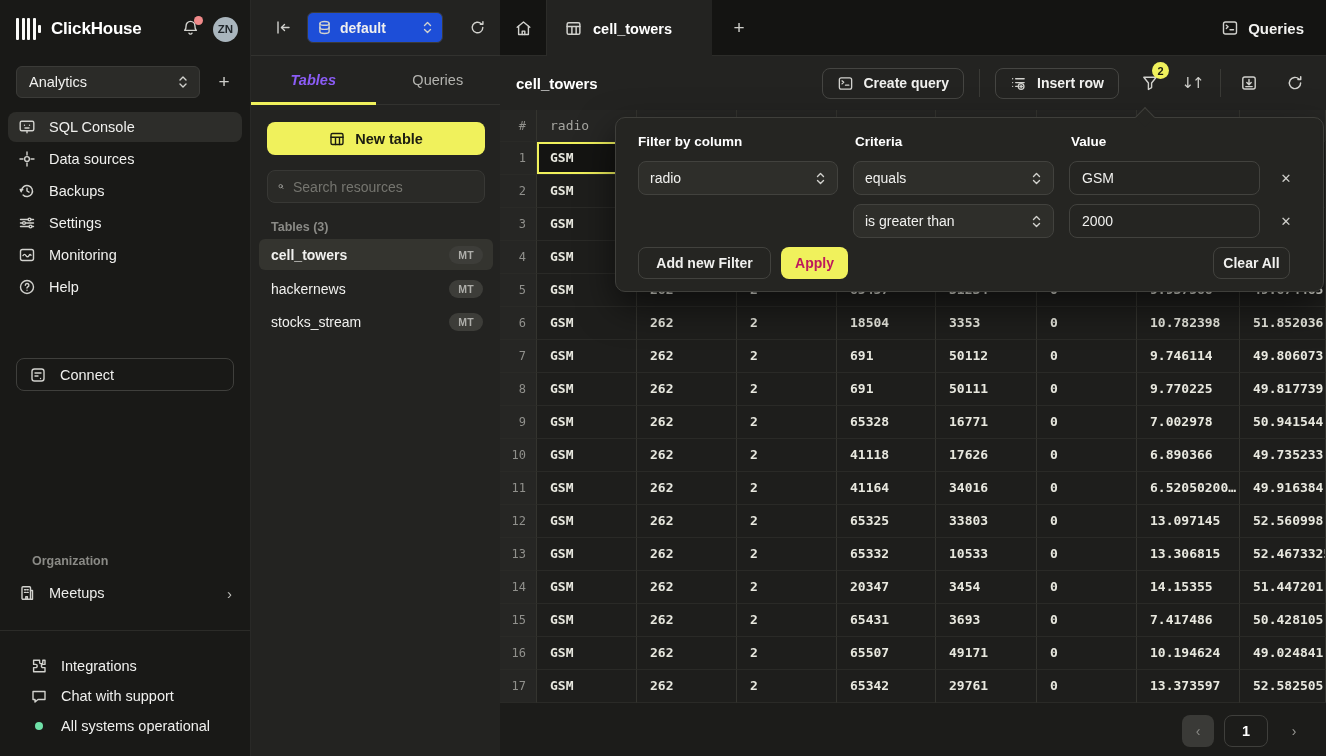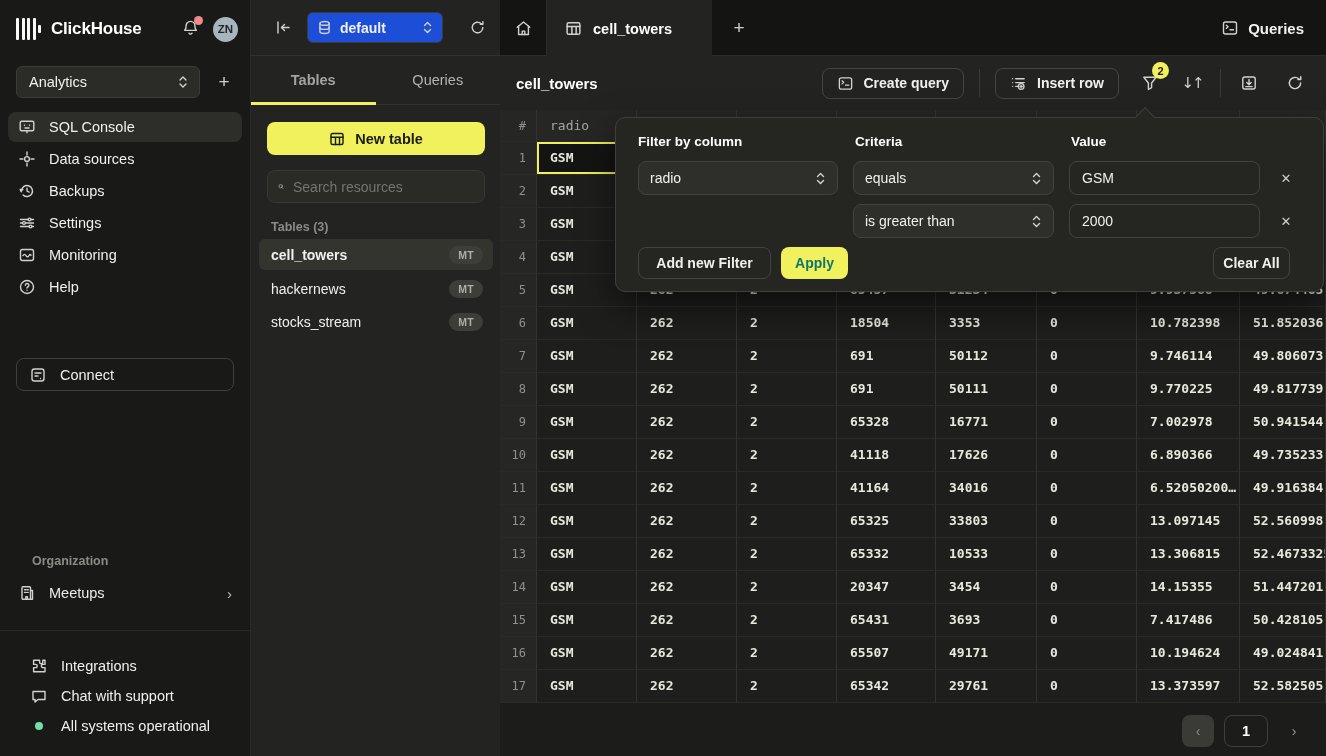--- a/index.html
+++ b/index.html
@@ -49,21 +49,21 @@
   .exp-top { position:absolute; left:0; right:0; top:0; height:56px; border-bottom:1px solid #32322f;
              display:flex; align-items:center; padding:0 14px 0 24px; }
   .db-select { margin-left:15px; width:136px; height:31px; background:#1d4ed8; border:1px solid #3b3b38; border-radius:6px;
                display:flex; align-items:center; gap:8px; padding:0 9px; cursor:pointer; }
   .db-select .lbl { font-size:14px; font-weight:600; color:#f0f0ee; }
   .db-select svg.cv { margin-left:auto; }
   .exp-refresh { margin-left:auto; cursor:pointer; }
   .exp-tabs { position:absolute; left:0; right:0; top:56px; height:49px; display:flex; border-bottom:1px solid #32322f; }
   .exp-tab { width:50%; display:flex; align-items:center; justify-content:center; font-size:14.5px; color:#b3b3af;
              cursor:pointer; position:relative; }
-  .exp-tab.active { color:#a3a3a3; font-weight:600; }
+  .exp-tab.active { color:#8b5cf6; font-weight:600;font-style:italic; }
   .exp-tab.active::after { content:""; position:absolute; left:0; right:0; bottom:-1px; height:3px; background:#f0f15c; }
   .new-table { position:absolute; left:16px; top:122px; width:218px; height:33px; background:#f0f15c; border:none;
                border-radius:8px; display:flex; align-items:center; justify-content:center; gap:10px;
                font-size:14.5px; font-weight:600; color:#1c1c10; cursor:pointer; font-family:inherit; }
   .new-table svg.ic { stroke:#1c1c10; }
   .search-box { position:absolute; left:16px; top:170px; width:218px; height:33px; background:#2a2a27; border:1px solid #383835;
                 border-radius:8px; display:flex; align-items:center; padding:0 10px; gap:9px; }
   .search-box input { flex:1; background:transparent; border:none; outline:none; color:#e8e8e4;
                       font-size:14px; font-family:inherit; }
   .search-box input::placeholder { color:#75756f; }
@@ -130,21 +130,21 @@
   .fselect { position:absolute; height:34px; background:#2e2e2a; border:1px solid #42423e; border-radius:8px;
              display:flex; align-items:center; padding:0 11px; cursor:pointer; font-size:14px; color:#f0f0ee; }
   .fselect svg { margin-left:auto; }
   .fvalue { position:absolute; height:34px; background:transparent; border:1px solid #42423e; border-radius:8px;
             padding:0 12px; font-size:14px; color:#f0f0ee; font-family:inherit; outline:none; }
   .fclose { position:absolute; width:30px; height:34px; background:transparent; border:none; color:#cfcfcb;
             font-size:13px; cursor:pointer; }
   .pp-btn { position:absolute; top:129px; height:32px; border-radius:8px; font-size:14px; font-weight:600;
             font-family:inherit; cursor:pointer; display:flex; align-items:center; justify-content:center; }
   .pp-add { left:22px; width:133px; background:transparent; border:1px solid #42423e; color:#f0f0ee; }
-  .pp-apply { left:165px; width:67px; background:#f0f15c; border:none; color:#0f766e; }
+  .pp-apply { left:165px; width:67px; background:#f0f15c; border:none; color:#be185d; }
   .pp-clear { right:33px; width:77px; background:transparent; border:1px solid #42423e; color:#f0f0ee; }
 </style>
 </head>
 <body>
 
 <div class="app">
 
   <aside class="sidebar">
     <div class="brand-row">
       <span class="logo">

